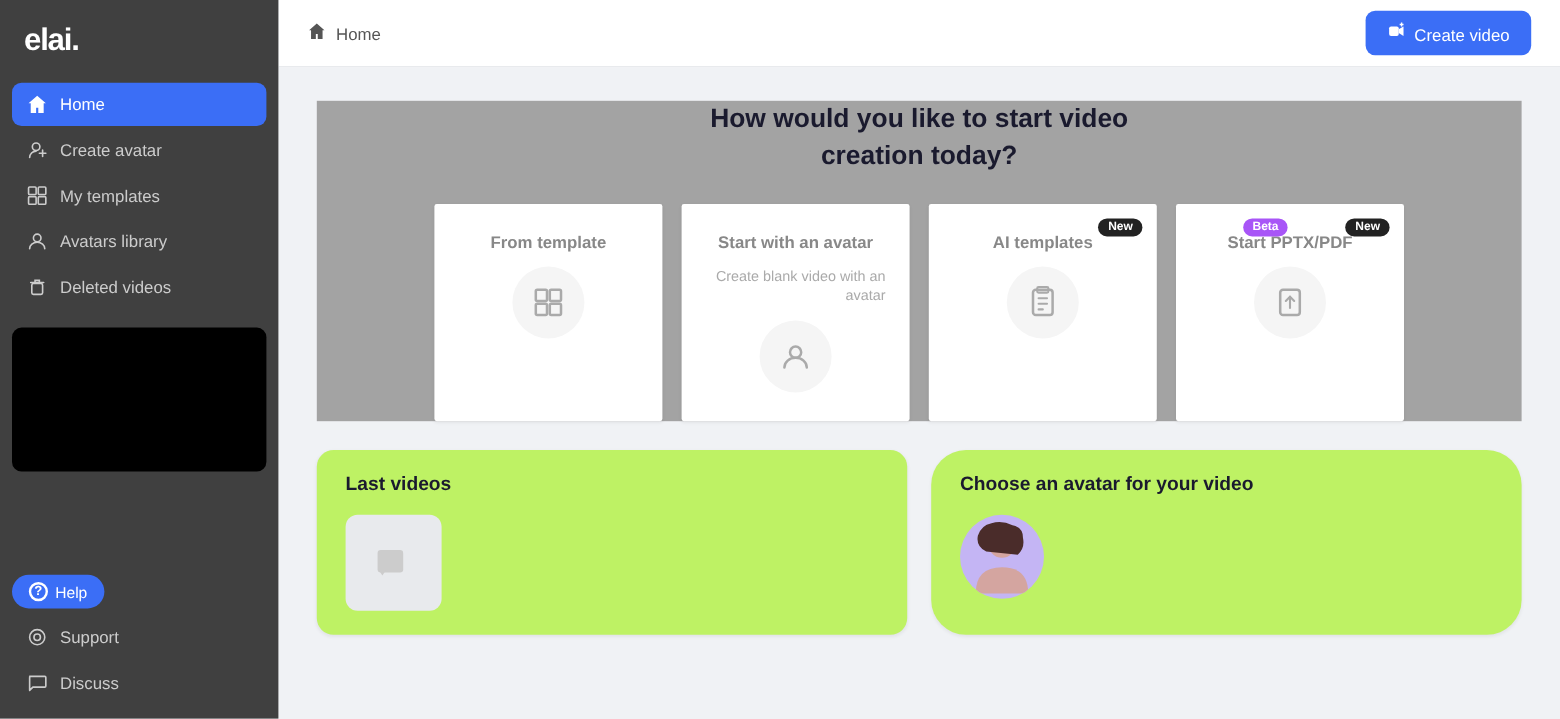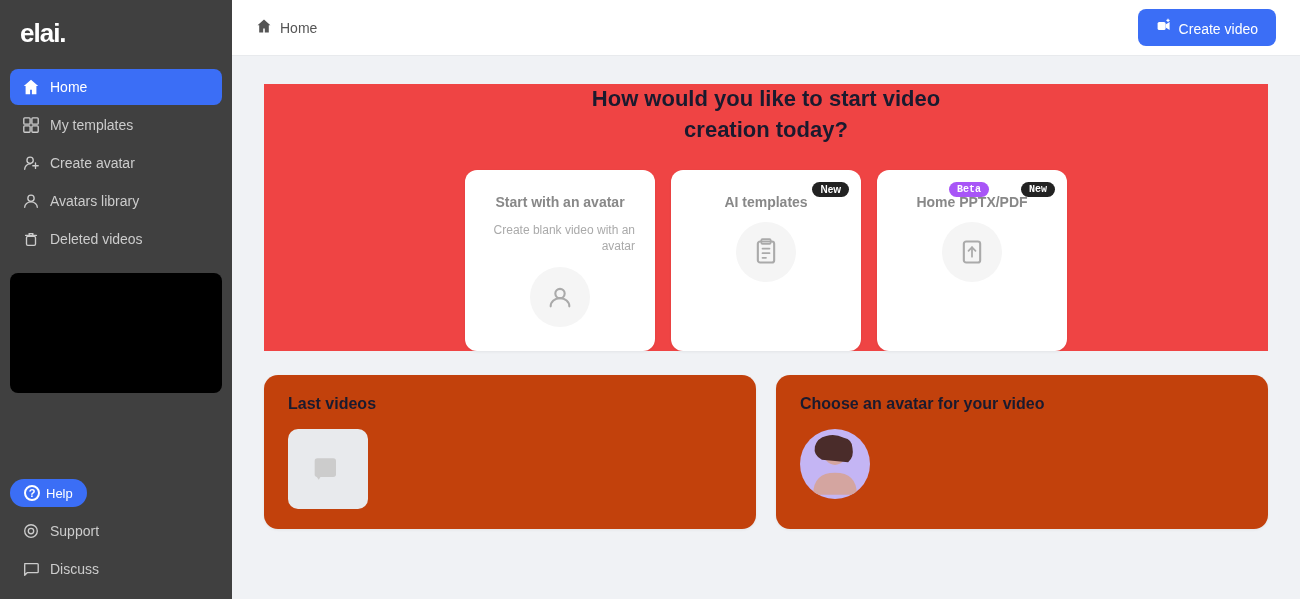--- a/index.html
+++ b/index.html
@@ -116,21 +116,21 @@
 
     
     .content {
       flex: 1;
       background: #f0f2f5;
       overflow-y: auto;
       padding: 28px 32px;
     }
 
     .creation-section {
-      background: #ef4444;
+      background: #a3a3a3;
       margin-bottom: 8px;
     }
 
     .creation-title {
       text-align: center;
       font-size: 22px;
       font-weight: 700;
       color: #1a1a2e;
       margin-bottom: 24px;
       line-height: 1.4;
@@ -138,21 +138,21 @@
 
     .cards-row {
       display: flex;
       gap: 16px;
       justify-content: center;
       margin-bottom: 24px;
     }
 
     .option-card {
       background: #fff;
-      border-radius: 12px;
+      border-radius: 2px;
       padding: 24px 20px;
       display: flex;
       flex-direction: column;
       align-items: center;
       gap: 12px;
       cursor: pointer;
       width: 190px;
       min-height: 160px;
       position: relative;
       box-shadow: 0 1px 3px rgba(0,0,0,0.06);
@@ -193,27 +193,27 @@
     }
     .badge-new { background: #222; color: #fff; }
     .badge-beta { background: #a855f7; color: #fff; margin-right: 28px; }
 
     .bottom-row {
       display: flex;
       gap: 20px;
     }
 
     .bottom-card {
-      background: #c2410c;
+      background: #bef264;
       border-radius: 14px;
       padding: 20px 24px;
       box-shadow: 0 1px 3px rgba(0,0,0,0.06);
     }
     .bottom-card-last { flex: 1; min-height: 120px; }
-    .bottom-card-avatar { flex: 1; min-height: 120px; }
+    .bottom-card-avatar { flex: 1; min-height: 120px; border-radius: 29px; }
 
     .bottom-card-title {
       font-size: 16px;
       font-weight: 700;
       color: #1a1a2e;
       margin-bottom: 16px;
     }
 
     .video-thumb {
       width: 80px;
@@ -253,39 +253,39 @@
             <path d="M10 2L2 9h2v9h5v-5h2v5h5V9h2L10 2z" fill="currentColor"></path>
           </svg>
       </span>
       <span>Home</span>
     </div>
 
 
     <div class="sidebar-item">
       <span class="sidebar-item-icon">
         <svg viewBox="0 0 20 20" width="18" height="18">
+            <circle cx="9" cy="7" r="3.5" fill="none" stroke="currentColor" stroke-width="1.5"></circle>
+            <path d="M3 17c0-3.3 2.7-6 6-6" fill="none" stroke="currentColor" stroke-width="1.5" stroke-linecap="round"></path>
+            <line x1="15" y1="10" x2="15" y2="16" stroke="currentColor" stroke-width="1.5" stroke-linecap="round"></line>
+            <line x1="12" y1="13" x2="18" y2="13" stroke="currentColor" stroke-width="1.5" stroke-linecap="round"></line>
+          </svg>
+      </span>
+      <span>Create avatar</span>
+    </div>
+
+    <div class="sidebar-item">
+      <span class="sidebar-item-icon">
+        <svg viewBox="0 0 20 20" width="18" height="18">
             <rect x="2" y="2" width="7" height="7" rx="1" fill="none" stroke="currentColor" stroke-width="1.5"></rect>
             <rect x="11" y="2" width="7" height="7" rx="1" fill="none" stroke="currentColor" stroke-width="1.5"></rect>
             <rect x="2" y="11" width="7" height="7" rx="1" fill="none" stroke="currentColor" stroke-width="1.5"></rect>
             <rect x="11" y="11" width="7" height="7" rx="1" fill="none" stroke="currentColor" stroke-width="1.5"></rect>
           </svg>
       </span>
       <span>My templates</span>
-    </div>
-
-    <div class="sidebar-item">
-      <span class="sidebar-item-icon">
-        <svg viewBox="0 0 20 20" width="18" height="18">
-            <circle cx="9" cy="7" r="3.5" fill="none" stroke="currentColor" stroke-width="1.5"></circle>
-            <path d="M3 17c0-3.3 2.7-6 6-6" fill="none" stroke="currentColor" stroke-width="1.5" stroke-linecap="round"></path>
-            <line x1="15" y1="10" x2="15" y2="16" stroke="currentColor" stroke-width="1.5" stroke-linecap="round"></line>
-            <line x1="12" y1="13" x2="18" y2="13" stroke="currentColor" stroke-width="1.5" stroke-linecap="round"></line>
-          </svg>
-      </span>
-      <span>Create avatar</span>
     </div>
 
     <div class="sidebar-item">
       <span class="sidebar-item-icon">
         <svg viewBox="0 0 20 20" width="18" height="18">
             <circle cx="10" cy="7" r="3.5" fill="none" stroke="currentColor" stroke-width="1.5"></circle>
             <path d="M3 17c0-3.3 3.1-6 7-6s7 2.7 7 6" fill="none" stroke="currentColor" stroke-width="1.5" stroke-linecap="round"></path>
           </svg>
       </span>
       <span>Avatars library</span>
@@ -354,20 +354,31 @@
       <span>Create video</span>
     </button>
   </header>
 
   <div class="content">
     <div class="creation-section">
       <h2 class="creation-title">How would you like to start video<br>creation today?</h2>
 
       <div class="cards-row">
 
+        <div class="option-card">
+          <span class="card-title">From template</span>
+          <div class="card-icon">
+            <svg viewBox="0 0 24 24" width="28" height="28" style="color:#aaa">
+                <rect x="3" y="3" width="8" height="8" rx="1" fill="none" stroke="currentColor" stroke-width="1.8"></rect>
+                <rect x="13" y="3" width="8" height="8" rx="1" fill="none" stroke="currentColor" stroke-width="1.8"></rect>
+                <rect x="3" y="13" width="8" height="8" rx="1" fill="none" stroke="currentColor" stroke-width="1.8"></rect>
+                <rect x="13" y="13" width="8" height="8" rx="1" fill="none" stroke="currentColor" stroke-width="1.8"></rect>
+              </svg>
+          </div>
+        </div>
 
         <div class="option-card">
           <span class="card-title">Start with an avatar</span>
           <span class="card-subtitle">Create blank video with an avatar</span>
           <div class="card-icon">
             <svg viewBox="0 0 24 24" width="28" height="28" style="color:#aaa">
                 <circle cx="12" cy="9" r="4" fill="none" stroke="currentColor" stroke-width="1.8"></circle>
                 <path d="M4 20c0-4 3.6-7 8-7s8 3 8 7" fill="none" stroke="currentColor" stroke-width="1.8" stroke-linecap="round"></path>
               </svg>
           </div>
@@ -382,25 +393,25 @@
                 <line x1="9" y1="9" x2="15" y2="9" stroke="currentColor" stroke-width="1.5" stroke-linecap="round"></line>
                 <line x1="9" y1="13" x2="15" y2="13" stroke="currentColor" stroke-width="1.5" stroke-linecap="round"></line>
                 <line x1="9" y1="17" x2="12" y2="17" stroke="currentColor" stroke-width="1.5" stroke-linecap="round"></line>
                 <rect x="8" y="1" width="8" height="4" rx="1" fill="none" stroke="currentColor" stroke-width="1.5"></rect>
               </svg>
           </div>
         </div>
 
 
         <div class="option-card">
-          <div style="position:absolute;top:12px;right:12px;display:flex;gap:4px;font-family:Liberation Mono, monospace;">
+          <div style="position:absolute;top:12px;right:12px;display:flex;gap:20px;">
             <span class="badge badge-beta" style="position:static;">Beta</span>
             <span class="badge badge-new" style="position:static;">New</span>
           </div>
-          <span class="card-title">Home PPTX/PDF</span>
+          <span class="card-title">Start PPTX/PDF</span>
           <div class="card-icon">
             <svg viewBox="0 0 24 24" width="28" height="28" style="color:#aaa">
                 <rect x="5" y="3" width="14" height="18" rx="2" fill="none" stroke="currentColor" stroke-width="1.8"></rect>
                 <polyline points="12,8 12,16" stroke="currentColor" stroke-width="1.5" stroke-linecap="round"></polyline>
                 <polyline points="9,11 12,8 15,11" stroke="currentColor" stroke-width="1.5" stroke-linecap="round" fill="none"></polyline>
               </svg>
           </div>
         </div>
 
       </div>

